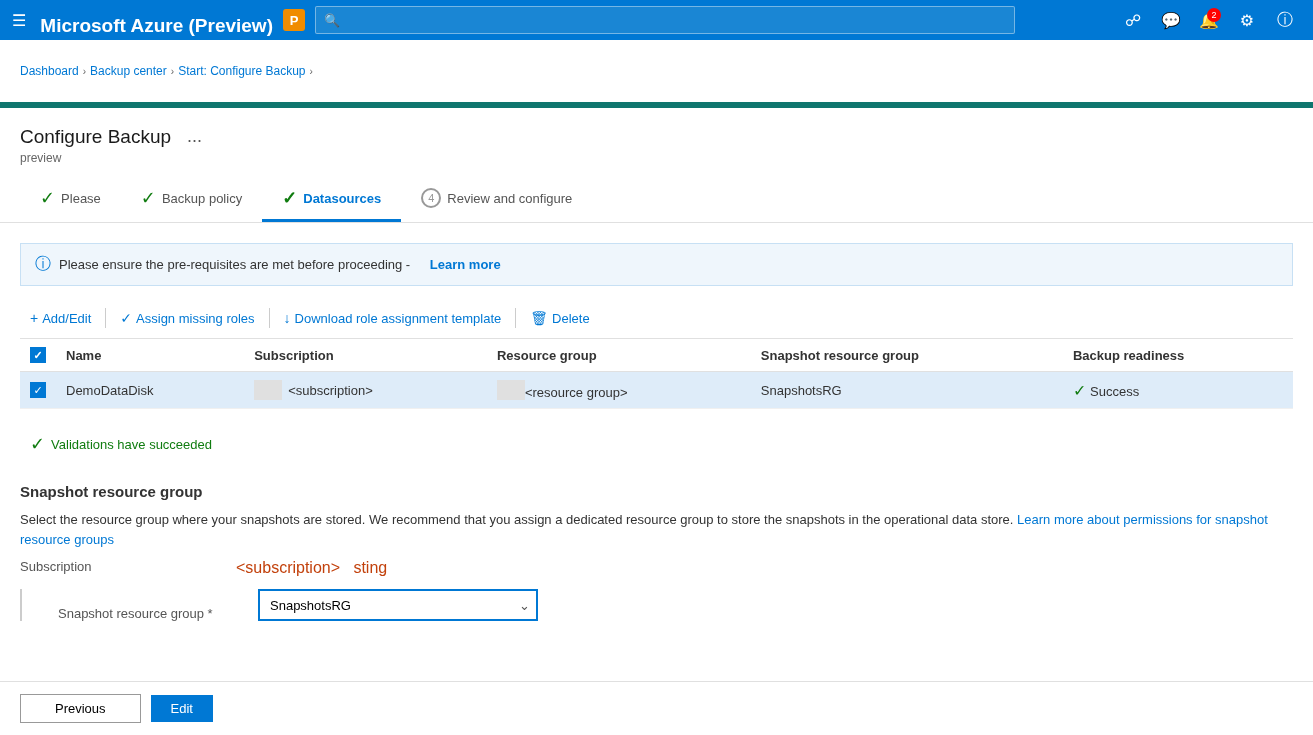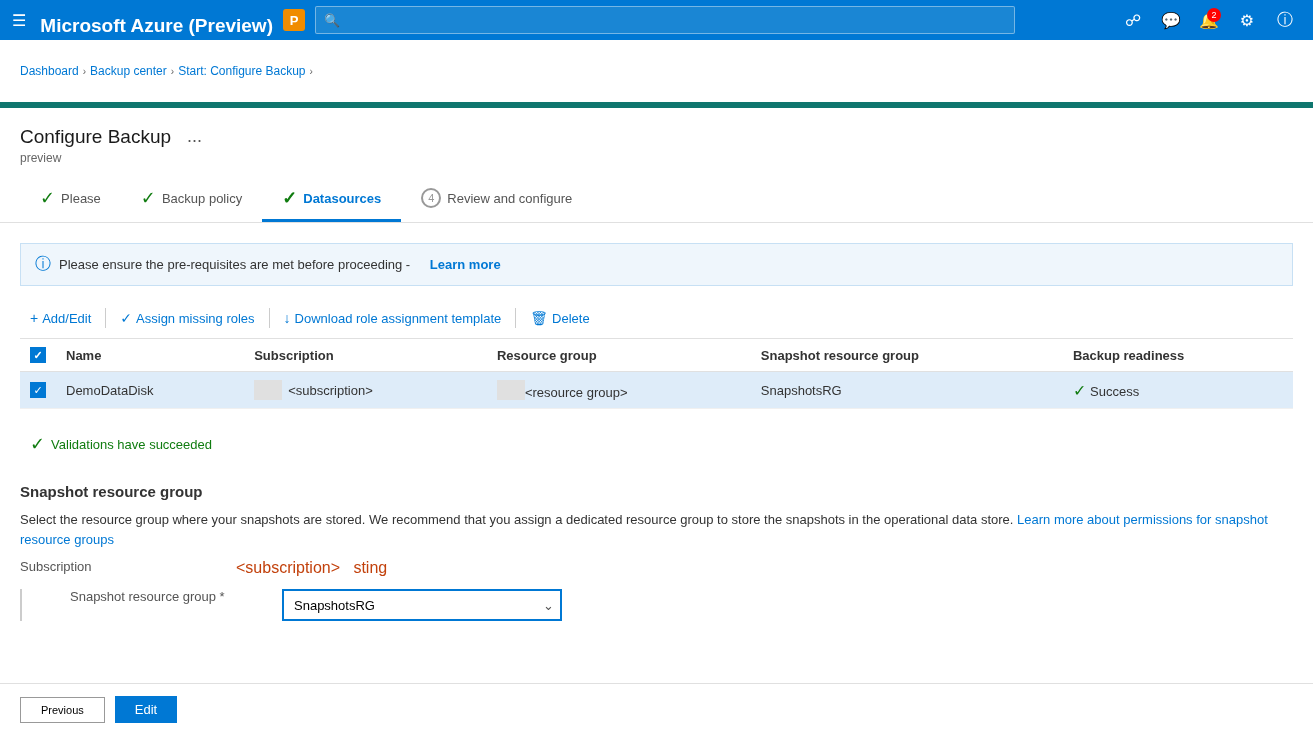--- a/index.html
+++ b/index.html
@@ -214,21 +214,21 @@
       font-size: 13px; color: #555;
       min-width: 200px;
       padding-top: 6px;
     }
     .form-value {
       font-size: 16px; color: #c2410c;
       padding-top: 6px;
     }
 
     .form-group {
-      display: flex; align-items: flex-start; gap: 12px;
+      display: flex; align-items: flex-end; gap: 0;
       margin-bottom: 14px;
     }
     .form-group-label {
       font-size: 13px; color: #555;
       min-width: 200px;
     }
 
     .select-wrapper {
       position: relative;
       display: inline-block;
@@ -264,22 +264,22 @@
       background: white;
       border-top: 1px solid #e0e0e0;
       padding: 12px 20px;
       display: flex; align-items: center; gap: 10px;
       position: fixed;
       bottom: 0; left: 0; right: 0;
     }
     .btn-secondary {
       border: 1px solid #999;
       background: white;
-      padding: 6px 20px;
-      font-size: 11px;
+      padding: 6px 34px;
+      font-size: 13px;
       cursor: pointer;
     }
     .btn-primary {
       border: none;
       background: #0078d4;
       color: white;
       padding: 6px 20px;
       font-size: 13px;
       cursor: pointer;
     }

